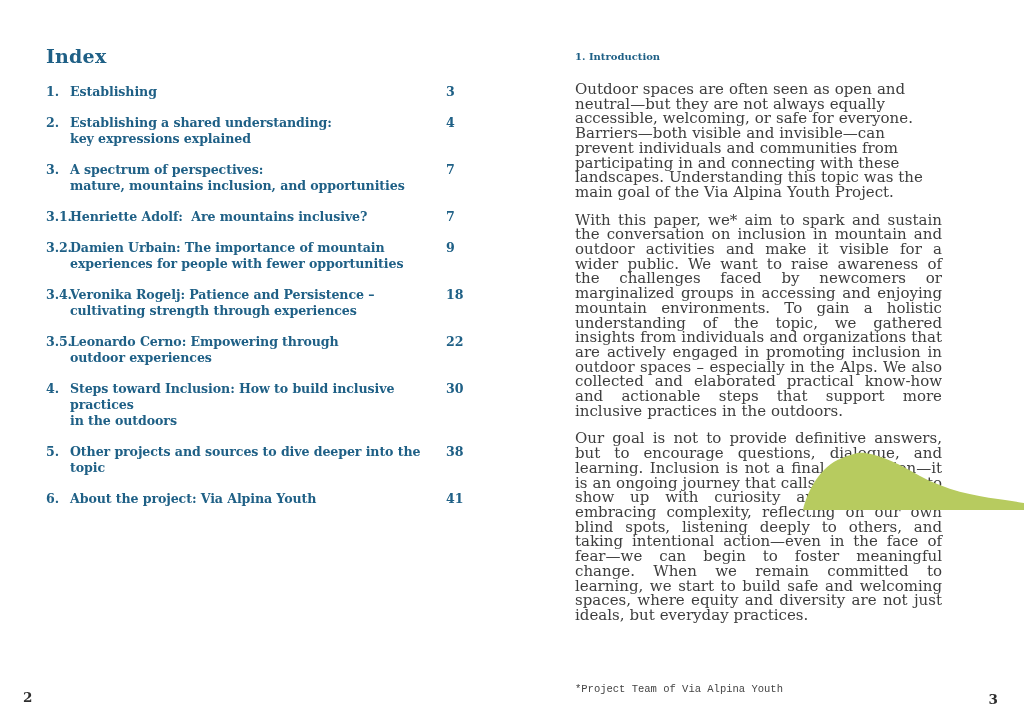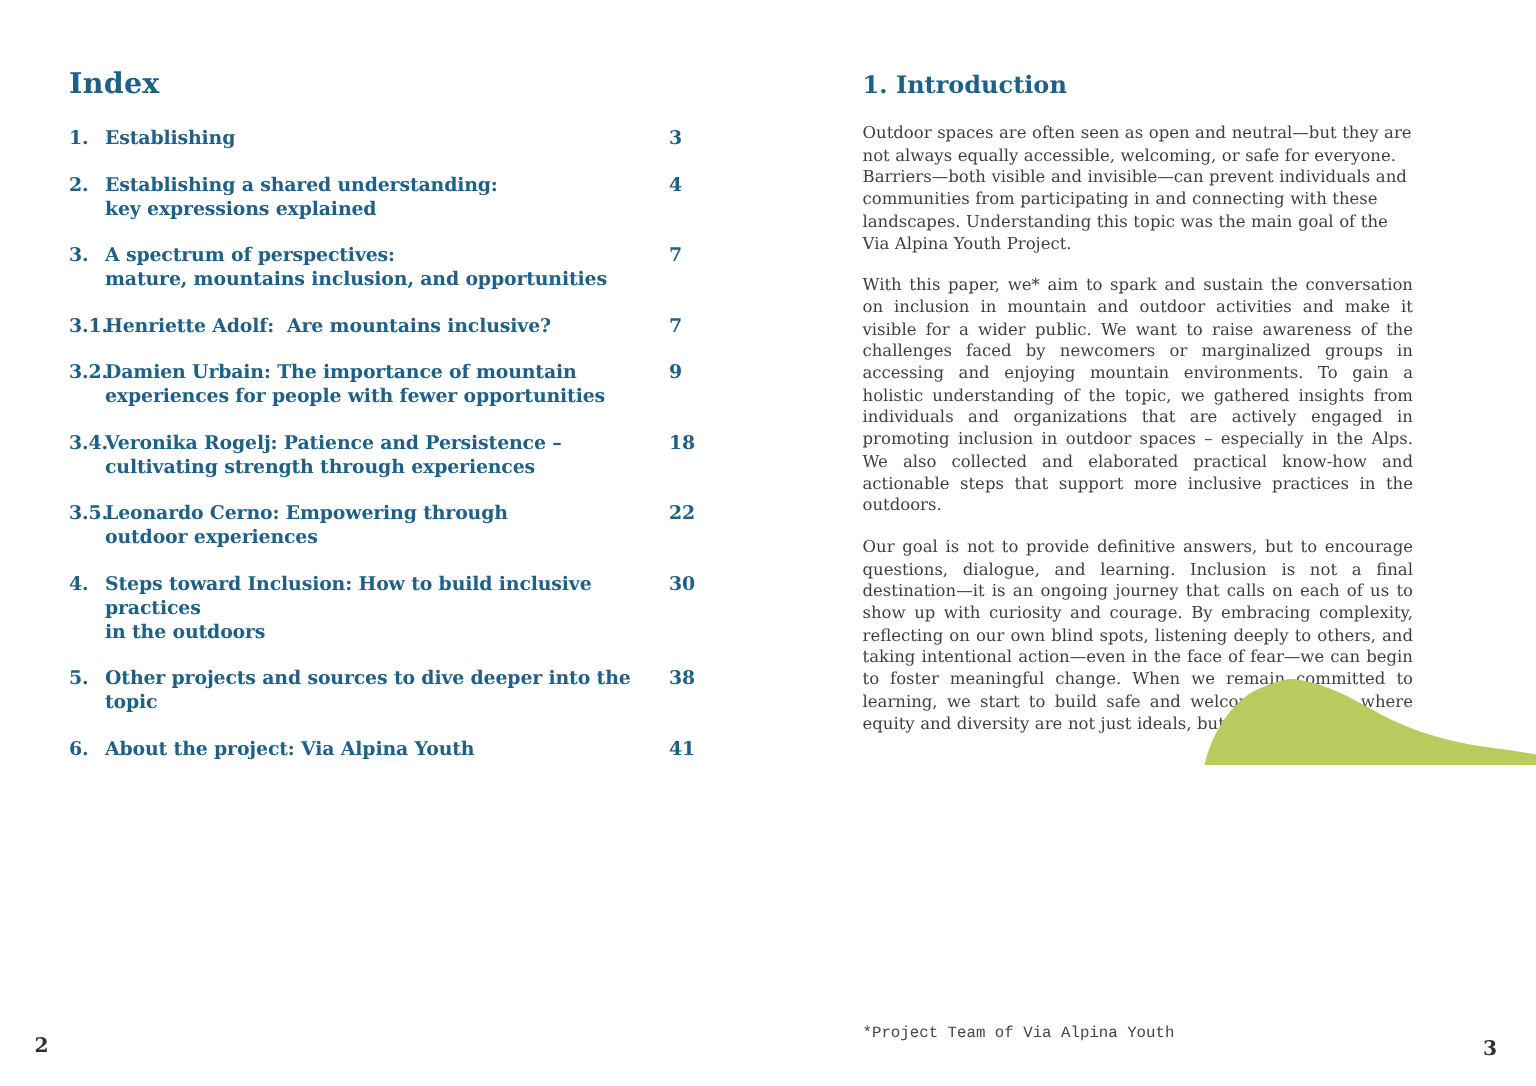--- a/index.html
+++ b/index.html
@@ -41,27 +41,27 @@
 
   
   .intro-section {
     position: absolute;
     left: 575px; top: 47px;
     width: 384px;
     color: #3d3d3d;
   }
   .intro-title {
     color: #1f6086;
-    font-size: 16px;
+    font-size: 10px;
     font-weight: bold;
     line-height: 19px;
     margin: 0 0 16px 0;
   }
   .intro-section p {
-    font-size: 11px;
+    font-size: 15px;
     line-height: 14.7px;
     margin: 0 17px 13px 0;
     word-spacing: 0.2px;
   }
   .intro-section p.justified { text-align: justify; }
 
   .footnote {
     position: absolute;
     left: 575px; top: 683px;
     font-family: Liberation Mono, monospace;

